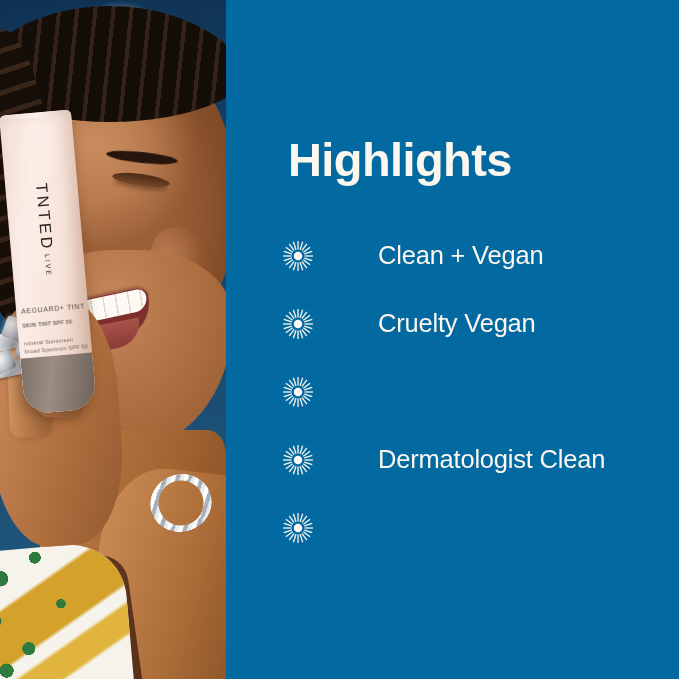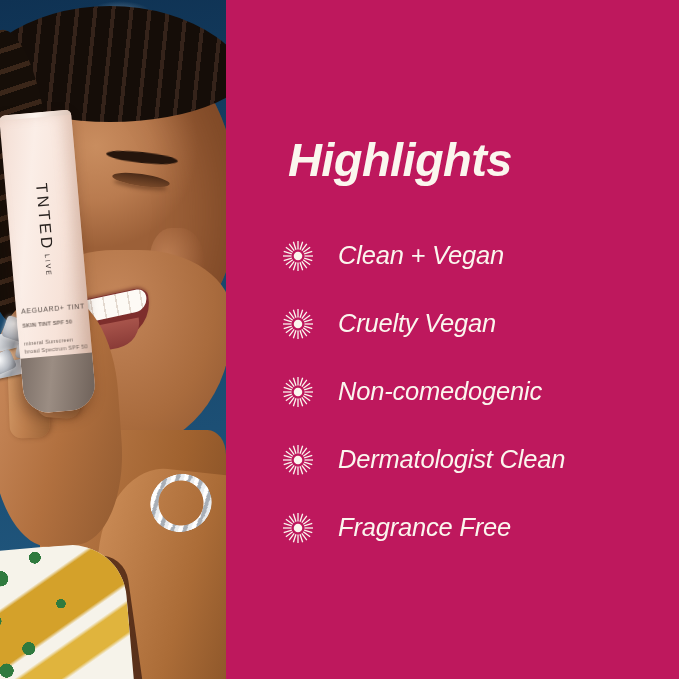--- a/index.html
+++ b/index.html
@@ -263,42 +263,42 @@
     width:120px; height:130px;
     background:linear-gradient(110deg,#6f3f1e,#58301a);
     border-radius:60% 22% 0 0;
     transform:rotate(-8deg);
   }
 
   
   .content-panel {
     position:relative;
     flex:1 1 auto;
-    background:#be185d;
+    background:#0369a1;
     padding:0;
-    font-style:italic;
   }
   .title {
     position:absolute;
     left:62px; top:136px;
     font-size:47px;
     font-weight:bold;
     color:#FBF6EE;
     letter-spacing:-.6px;
     line-height:1;
   }
   .list {
     position:absolute;
     left:56px; top:222px;
     width:390px;
   }
   .item {
     display:flex;
     align-items:center;
     height:68px;
+    gap:40px;
   }
   .sunburst {
     flex:0 0 32px;
     width:32px; height:32px;
     margin-right:24px;
   }
   .item-label {
     font-size:25.5px;
     color:#FBF6EE;
     letter-spacing:-.2px;
@@ -430,21 +430,20 @@
               <line x1="24.36" y1="42.52" x2="14.37" y2="56.27" stroke="#FBF6EE" stroke-width="2.6" stroke-linecap="butt"></line>
               <line x1="21.48" y1="39.64" x2="7.73" y2="49.63" stroke="#FBF6EE" stroke-width="2.6" stroke-linecap="butt"></line>
               <line x1="19.64" y1="36.02" x2="3.47" y2="41.27" stroke="#FBF6EE" stroke-width="2.6" stroke-linecap="butt"></line>
               <line x1="19.00" y1="32.00" x2="2.00" y2="32.00" stroke="#FBF6EE" stroke-width="2.6" stroke-linecap="butt"></line>
               <line x1="19.64" y1="27.98" x2="3.47" y2="22.73" stroke="#FBF6EE" stroke-width="2.6" stroke-linecap="butt"></line>
               <line x1="21.48" y1="24.36" x2="7.73" y2="14.37" stroke="#FBF6EE" stroke-width="2.6" stroke-linecap="butt"></line>
               <line x1="24.36" y1="21.48" x2="14.37" y2="7.73" stroke="#FBF6EE" stroke-width="2.6" stroke-linecap="butt"></line>
               <line x1="27.98" y1="19.64" x2="22.73" y2="3.47" stroke="#FBF6EE" stroke-width="2.6" stroke-linecap="butt"></line>
               <circle cx="32" cy="32" r="8.5" fill="#FBF6EE"></circle>
             </svg></span>
-          <span class="item-label">Non-comedogenic</span>
         </div>
         <div class="item">
           <span class="sunburst"><svg viewBox="0 0 64 64" width="32" height="32">
               <line x1="32.00" y1="19.00" x2="32.00" y2="2.00" stroke="#FBF6EE" stroke-width="2.6" stroke-linecap="butt"></line>
               <line x1="36.02" y1="19.64" x2="41.27" y2="3.47" stroke="#FBF6EE" stroke-width="2.6" stroke-linecap="butt"></line>
               <line x1="39.64" y1="21.48" x2="49.63" y2="7.73" stroke="#FBF6EE" stroke-width="2.6" stroke-linecap="butt"></line>
               <line x1="42.52" y1="24.36" x2="56.27" y2="14.37" stroke="#FBF6EE" stroke-width="2.6" stroke-linecap="butt"></line>
               <line x1="44.36" y1="27.98" x2="60.53" y2="22.73" stroke="#FBF6EE" stroke-width="2.6" stroke-linecap="butt"></line>
               <line x1="45.00" y1="32.00" x2="62.00" y2="32.00" stroke="#FBF6EE" stroke-width="2.6" stroke-linecap="butt"></line>
               <line x1="44.36" y1="36.02" x2="60.53" y2="41.27" stroke="#FBF6EE" stroke-width="2.6" stroke-linecap="butt"></line>
@@ -482,18 +481,17 @@
               <line x1="24.36" y1="42.52" x2="14.37" y2="56.27" stroke="#FBF6EE" stroke-width="2.6" stroke-linecap="butt"></line>
               <line x1="21.48" y1="39.64" x2="7.73" y2="49.63" stroke="#FBF6EE" stroke-width="2.6" stroke-linecap="butt"></line>
               <line x1="19.64" y1="36.02" x2="3.47" y2="41.27" stroke="#FBF6EE" stroke-width="2.6" stroke-linecap="butt"></line>
               <line x1="19.00" y1="32.00" x2="2.00" y2="32.00" stroke="#FBF6EE" stroke-width="2.6" stroke-linecap="butt"></line>
               <line x1="19.64" y1="27.98" x2="3.47" y2="22.73" stroke="#FBF6EE" stroke-width="2.6" stroke-linecap="butt"></line>
               <line x1="21.48" y1="24.36" x2="7.73" y2="14.37" stroke="#FBF6EE" stroke-width="2.6" stroke-linecap="butt"></line>
               <line x1="24.36" y1="21.48" x2="14.37" y2="7.73" stroke="#FBF6EE" stroke-width="2.6" stroke-linecap="butt"></line>
               <line x1="27.98" y1="19.64" x2="22.73" y2="3.47" stroke="#FBF6EE" stroke-width="2.6" stroke-linecap="butt"></line>
               <circle cx="32" cy="32" r="8.5" fill="#FBF6EE"></circle>
             </svg></span>
-          <span class="item-label">Fragrance Free</span>
         </div>
       </div>
   </div>
 
 </div>
 
 </body></html>

